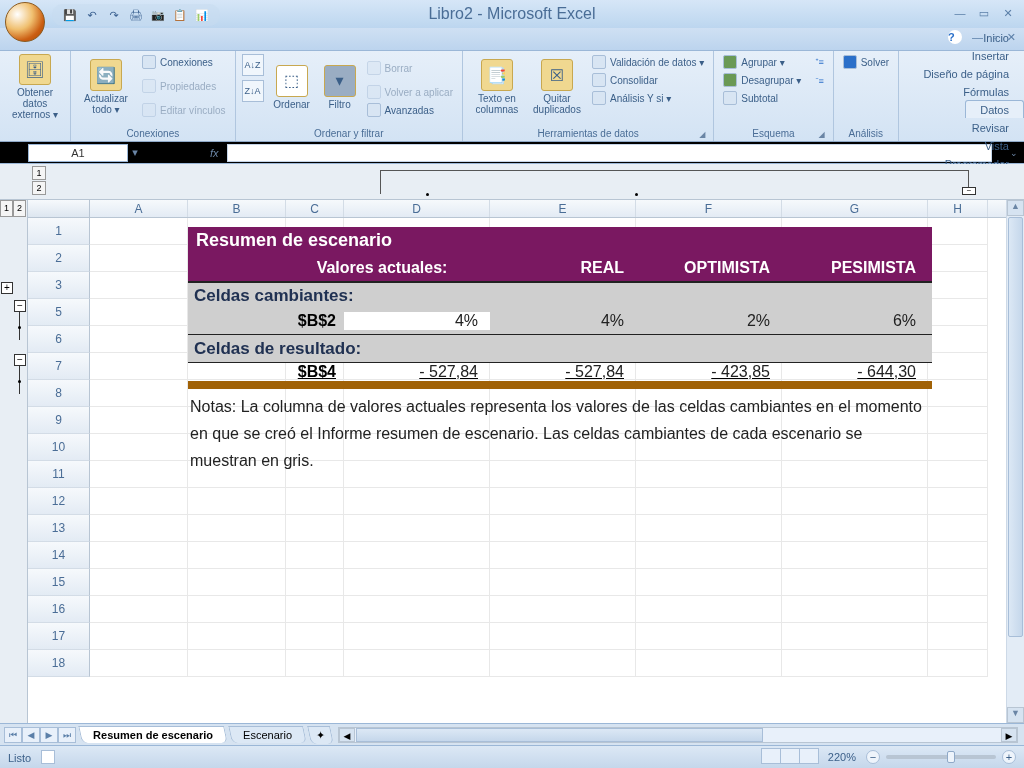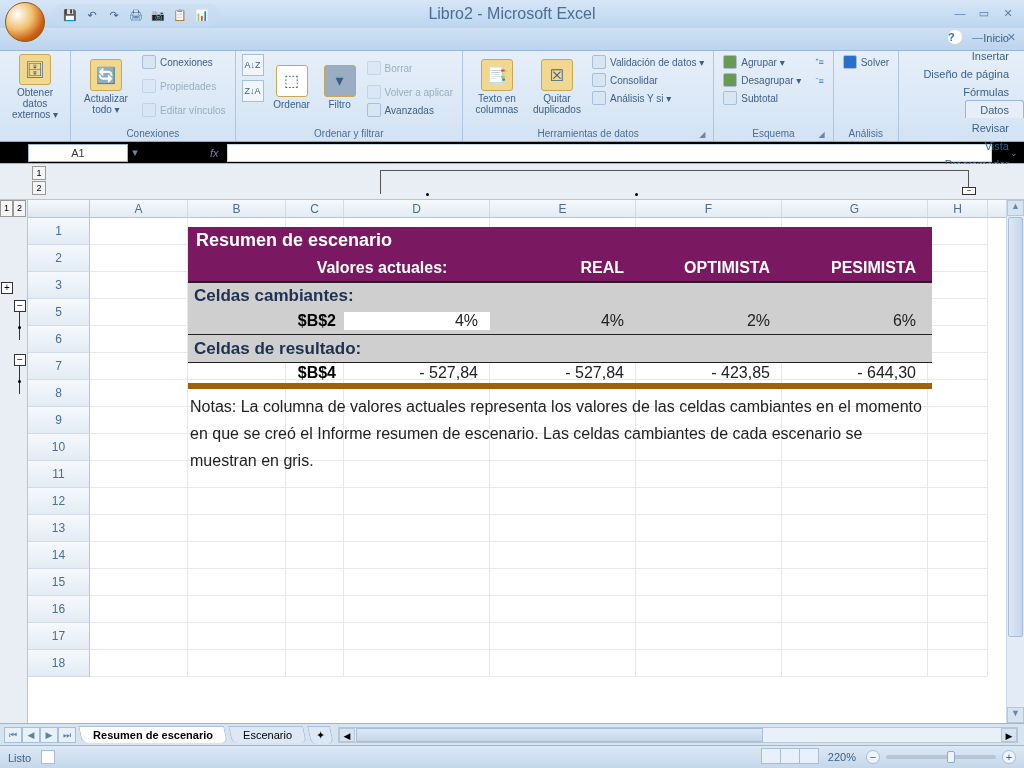--- a/index.html
+++ b/index.html
@@ -72,21 +72,21 @@
 .cell { border-right:1px solid #e8e8e8; border-bottom:1px solid #e8e8e8; font-size:15px; padding:4px 6px; display:flex; align-items:center;}
 
 
 .scenario { position:absolute; left:160px; top:27px; width:744px; font-size:16px;}
 .sc-title { height:27px; background:#7a1861; color:#fff; font-weight:bold; font-size:18px; padding:2px 8px; display:flex; align-items:center;}
 .sc-hdr { height:27px; background:#7a1861; color:#fff; font-weight:bold; display:flex; align-items:center;}
 .sc-hdr span { text-align:right; padding-right:12px;}
 .sc-sub { height:27px; background:#cfcfcf; color:#203152; font-weight:bold; font-size:17px; padding:2px 6px; border-top:2px solid #222; display:flex; align-items:center;}
 .sc-row { height:27px; display:flex; align-items:center;}
 .sc-row.g { background:#cfcfcf;}
-.sc-row.br { border-top:1px solid #222; border-bottom:6px solid #a16207;}
+.sc-row.br { border-top:1px solid #222; border-bottom:8px solid #a16207;text-decoration:underline;}
 .sc-cell { text-align:right; padding-right:12px; font-size:16px; color:#222;}
 .sc-label { font-weight:bold; text-align:right; padding-right:8px;}
 .sc-notes { padding:4px 2px; font-size:16px; color:#222; line-height:27px;}
 
 
 .vscroll { width:18px; background:#e3ecf6; border-left:1px solid #cdd9e7; position:relative;}
 .vscroll .arr { height:16px; text-align:center; font-size:9px; color:#6a85a5; background:#d6e3f1; border:1px solid #b8c5d3;}
 .vscroll .track { position:absolute; top:17px; bottom:17px; left:0; right:0;}
 .vscroll .thumb { position:absolute; top:0; left:1px; right:1px; height:420px; background:linear-gradient(90deg,#dce8f5,#c5d7eb); border:1px solid #a8bed8; border-radius:2px;}
 .vscroll .arr.bot { position:absolute; bottom:0; left:0; right:0;}

